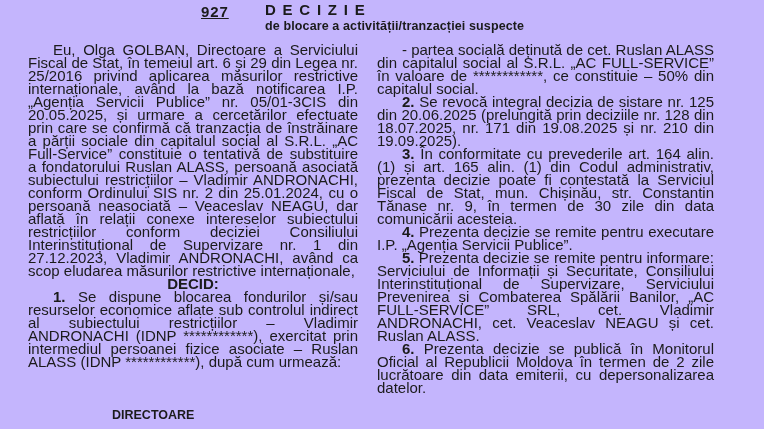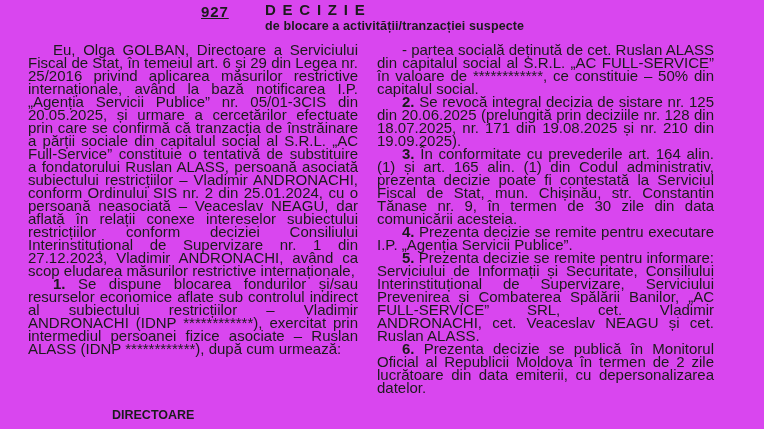--- a/index.html
+++ b/index.html
@@ -4,21 +4,21 @@
 <style>
   html, body {
     margin: 0;
     padding: 0;
     background: #ffffff;
   }
   .page {
     position: relative;
     width: 764px;
     height: 429px;
-    background: #d946ef;
+    background: #c4b5fd;
     color: #1b1b1b;
     font-family: "Liberation Sans", sans-serif;
     overflow: hidden;
   }
   .doc-header {
     position: relative;
     height: 36px;
   }
   .doc-num {
     position: absolute;
@@ -106,20 +106,21 @@
     <div class="title-block">
       <h1 class="doc-title">DECIZIE</h1>
       <h2 class="doc-subtitle">de blocare a activității/tranzacției suspecte</h2>
     </div>
   </div>
 
   <div class="columns">
 
     <div class="col col-left">
       <p class="body">Eu, Olga GOLBAN, Directoare a Serviciului Fiscal de Stat, în temeiul art. 6 și 29 din Legea nr. 25/2016 privind aplicarea măsurilor restrictive internaționale, având la bază notificarea I.P. „Agenția Servicii Publice” nr. 05/01-3CIS din 20.05.2025, și urmare a cercetărilor efectuate prin care se confirmă că tranzacția de înstrăinare a părții sociale din capitalul social al S.R.L. „AC Full-Service” constituie o tentativă de substituire a fondatorului Ruslan ALASS, persoană asociată subiectului restricțiilor – Vladimir ANDRONACHI, conform Ordinului SIS nr. 2 din 25.01.2024, cu o persoană neasociată – Veaceslav NEAGU, dar aflată în relații conexe intereselor subiectului restricțiilor conform deciziei Consiliului Interinstituțional de Supervizare nr. 1 din 27.12.2023, Vladimir ANDRONACHI, având ca scop eludarea măsurilor restrictive internaționale,</p>
+      <p class="decid">DECID:</p>
       <p class="body"><span class="num">1.</span> <span>Se dispune blocarea fondurilor și/sau resurselor economice aflate sub controlul indirect al subiectului restricțiilor – Vladimir ANDRONACHI (IDNP ************), exercitat prin intermediul persoanei fizice asociate – Ruslan ALASS (IDNP ************), după cum urmează:</span></p>
     </div>
 
     <div class="col col-right">
       <p class="body">- partea socială deținută de cet. Ruslan ALASS din capitalul social al S.R.L. „AC FULL-SERVICE” în valoare de ************, ce constituie – 50% din capitalul social.</p>
       <p class="body"><span class="num">2.</span> <span>Se revocă integral decizia de sistare nr. 125 din 20.06.2025 (prelungită prin deciziile nr. 128 din 18.07.2025, nr. 171 din 19.08.2025 și nr. 210 din 19.09.2025).</span></p>
       <p class="body"><span class="num">3.</span> <span>În conformitate cu prevederile art. 164 alin. (1) și art. 165 alin. (1) din Codul administrativ, prezenta decizie poate fi contestată la Serviciul Fiscal de Stat, mun. Chișinău, str. Constantin Tănase nr. 9, în termen de 30 zile din data comunicării acesteia.</span></p>
       <p class="body"><span class="num">4.</span> <span>Prezenta decizie se remite pentru executare I.P. „Agenția Servicii Publice”.</span></p>
       <p class="body"><span class="num">5.</span> <span>Prezenta decizie se remite pentru informare: Serviciului de Informații și Securitate, Consiliului Interinstituțional de Supervizare, Serviciului Prevenirea și Combaterea Spălării Banilor, „AC FULL-SERVICE” SRL, cet. Vladimir ANDRONACHI, cet. Veaceslav NEAGU și cet. Ruslan ALASS.</span></p>
       <p class="body"><span class="num">6.</span> <span>Prezenta decizie se publică în Monitorul Oficial al Republicii Moldova în termen de 2 zile lucrătoare din data emiterii, cu depersonalizarea datelor.</span></p>

